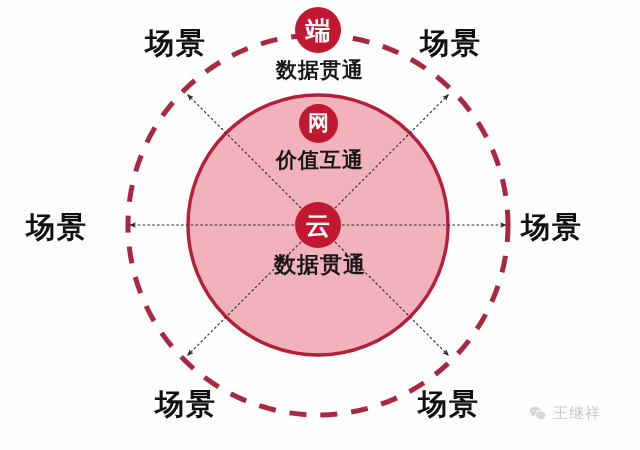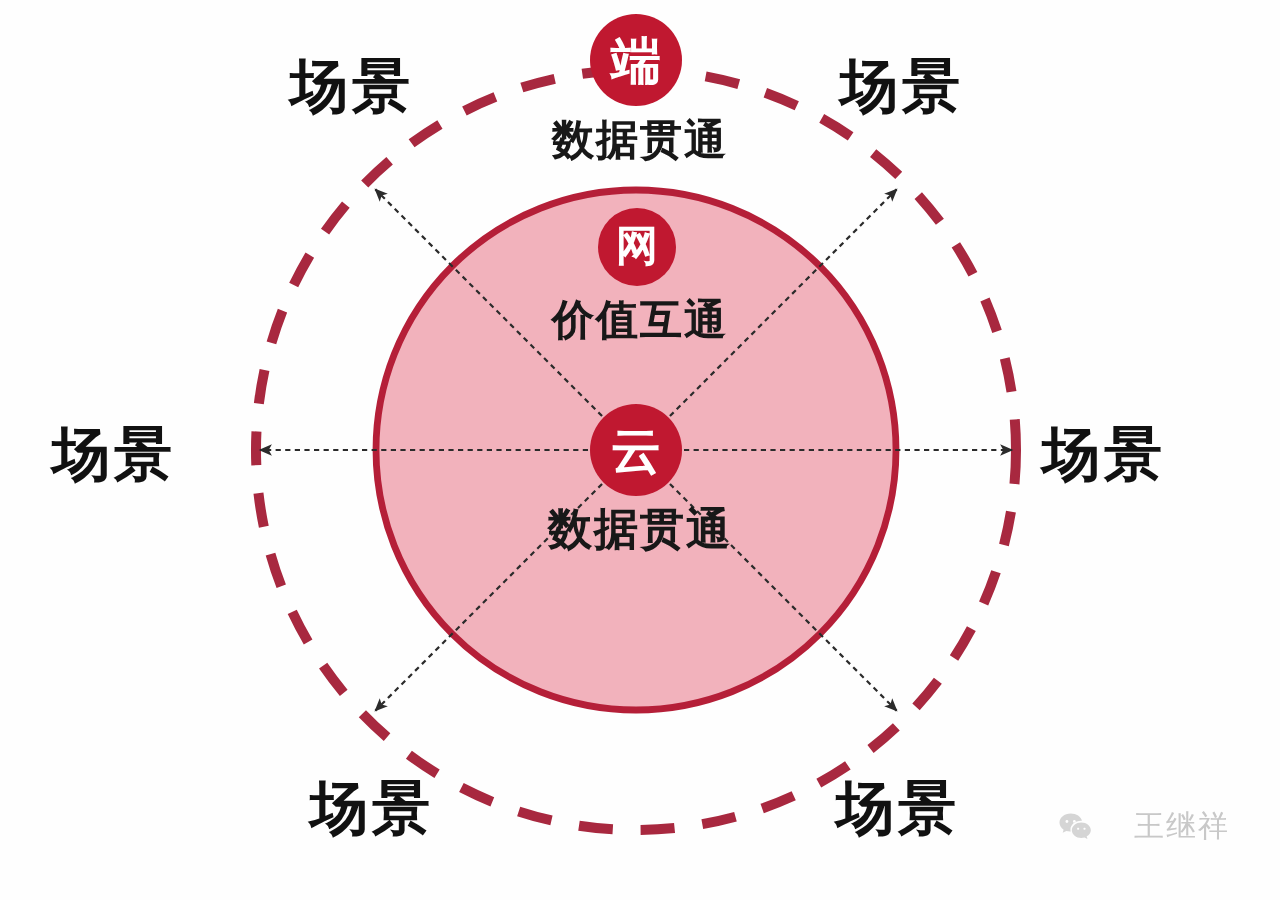--- a/index.html
+++ b/index.html
@@ -97,21 +97,21 @@
   .scene-bl { left: 155px; top: 385px; }
   .scene-br { left: 418px; top: 385px; }
 
   
   #watermark {
     position: absolute;
     left: 528px;
     top: 404px;
     display: flex;
     align-items: center;
-    gap: 20px;
+    gap: 6px;
     color: #c8c8c8;
     font-size: 15px;
     letter-spacing: 1px;
     z-index: 8;
     white-space: nowrap;
   }
   #watermark .wm-icon {
     width: 19px;
     height: 19px;
     display: block;

